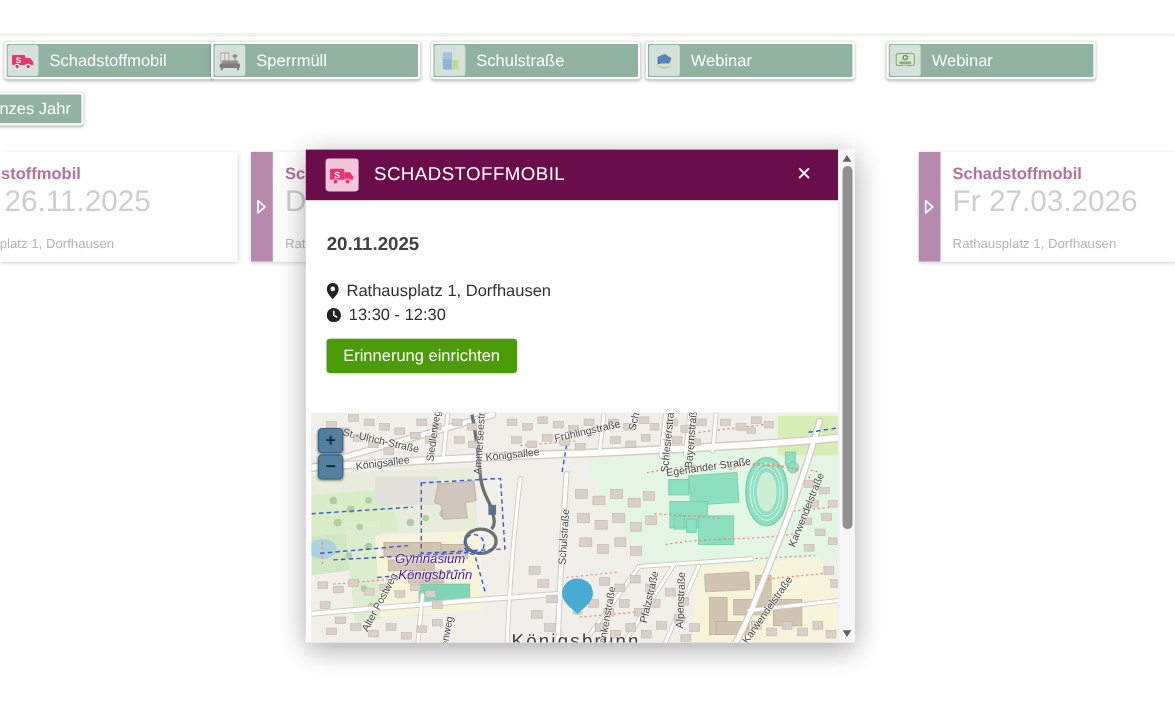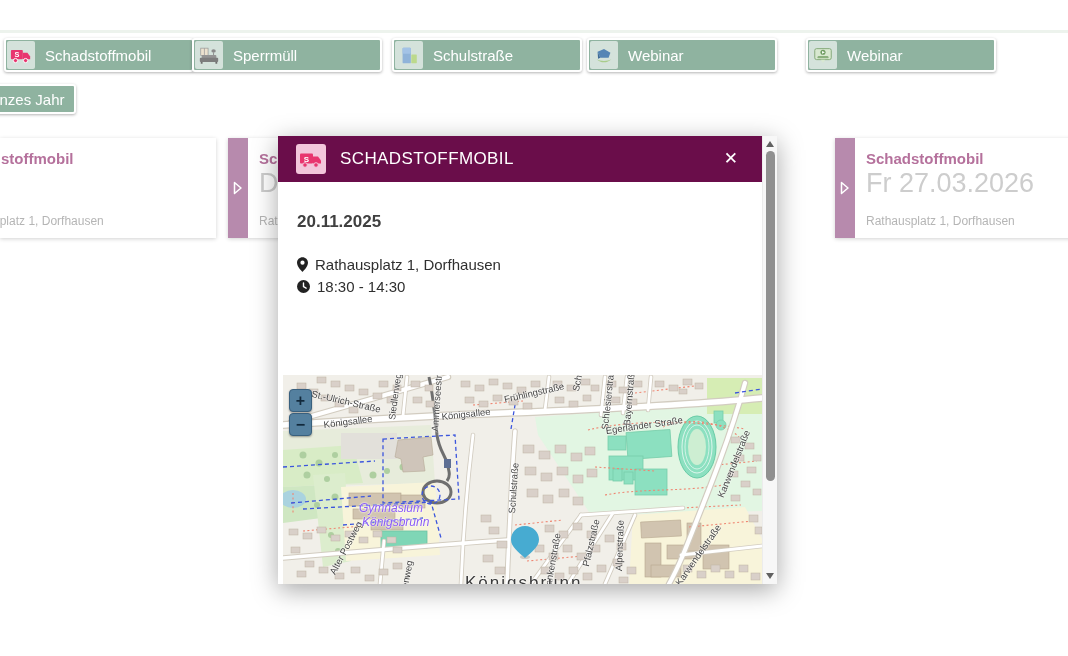--- a/index.html
+++ b/index.html
@@ -77,21 +77,21 @@
   .ml-bayern{left:338px;top:50px;transform:rotate(-85deg)}
   .ml-egerlaender{left:322px;top:50px;transform:rotate(-8deg)}
   .ml-karwendel-n{left:432px;top:120px;transform:rotate(-68deg)}
   .ml-karwendel-s{left:390px;top:206px;transform:rotate(-55deg)}
   .ml-alpen{left:330px;top:196px;transform:rotate(-88deg)}
   .ml-pfalz{left:297px;top:190px;transform:rotate(-77deg)}
   .ml-franken{left:258px;top:218px;transform:rotate(-80deg)}
   .ml-schulstr{left:223px;top:138px;transform:rotate(-86deg)}
   .ml-postweg{left:44px;top:196px;transform:rotate(-62deg)}
   .ml-enweg{left:116px;top:212px;transform:rotate(-80deg)}
-  .ml-gym{font-style:italic;font-size:12px;color:#8b5cf6;}
+  .ml-gym{font-style:italic;font-size:12px;color:#4c1d95;}
   .ml-gym1{left:76px;top:126px}
   .ml-gym2{left:79px;top:140px}
   .ml-city{left:182px;top:198px;font-size:17px;color:#3a3a3a;letter-spacing:2px;}
 
   
   .rc path{stroke:#d2ccc0;fill:none;stroke-linecap:round}
   .rf path{stroke:#ffffff;fill:none;stroke-linecap:round}
   .rc .w9{stroke-width:8}.rc .w7{stroke-width:6.5}.rc .w6{stroke-width:5.5}.rc .w5{stroke-width:4.5}
   .rf .w9{stroke-width:5.5}.rf .w7{stroke-width:4.2}.rf .w6{stroke-width:3.6}.rf .w5{stroke-width:2.8}
   .houses rect{fill:#d9d0c9;stroke:#bfb3a2;stroke-width:.5}
@@ -163,20 +163,21 @@
       </svg>
   </span>
   <span class="lbl">Webinar</span>
 </div>
 <div class="year-btn">
   <span>Ganzes Jahr</span>
 </div>
 
 <div class="card card1">
   <div class="card-title">Schadstoffmobil</div>
+  <div class="card-date">26.11.2025</div>
   <div class="card-addr">Rathausplatz 1, Dorfhausen</div>
 </div>
 <div class="card card2">
   <div class="card-strip">
     <svg width="10" height="14" viewBox="0 0 10 14">
         <path d="M1.5,1.5 L8,7 L1.5,12.5 z" fill="none" stroke="#fff" stroke-width="1.5" stroke-linejoin="round"></path>
       </svg>
   </div>
   <div class="card-title">Schadstoffmobil</div>
   <div class="card-date">Do 20.11.2025</div>
@@ -213,22 +214,23 @@
     <svg width="11" height="15" viewBox="0 0 12 16">
         <path d="M6,0 C2.7,0 0,2.7 0,6 c0,4.5 6,10 6,10 s6,-5.5 6,-10 C12,2.7 9.3,0 6,0 z M6,8.3 A2.3,2.3 0 1,1 6,3.7 A2.3,2.3 0 0,1 6,8.3 z" fill="#222"></path>
       </svg>
     <span>Rathausplatz 1, Dorfhausen</span>
   </div>
   <div class="m-row r-time">
     <svg width="13" height="13" viewBox="0 0 14 14">
         <circle cx="7" cy="7" r="7" fill="#222"></circle>
         <path d="M7,3.2 L7,7.2 L9.8,8.8" stroke="#fff" stroke-width="1.5" fill="none" stroke-linecap="round"></path>
       </svg>
-    <span>18:30 - 14:30</span>
-  </div>
+    <span>13:30 - 12:30</span>
+  </div>
+  <button class="m-btn">Erinnerung einrichten</button>
 
   <div class="map">
     <svg width="479" height="209" viewBox="0 0 479 209">
       <rect width="479" height="209" fill="#f1efe9"></rect>
 
       <polygon points="0,56 148,50 152,108 0,112" fill="#e7ecdb"></polygon>
       <polygon points="0,75 70,70 80,108 0,112" fill="#d8ecc6"></polygon>
       <rect x="58" y="58" width="56" height="26" fill="#e2e0da"></rect>
       <polygon points="0,112 42,110 46,142 0,148" fill="#cfe7c2"></polygon>
       <ellipse cx="10" cy="124" rx="13" ry="9" fill="#aad3df"></ellipse>

